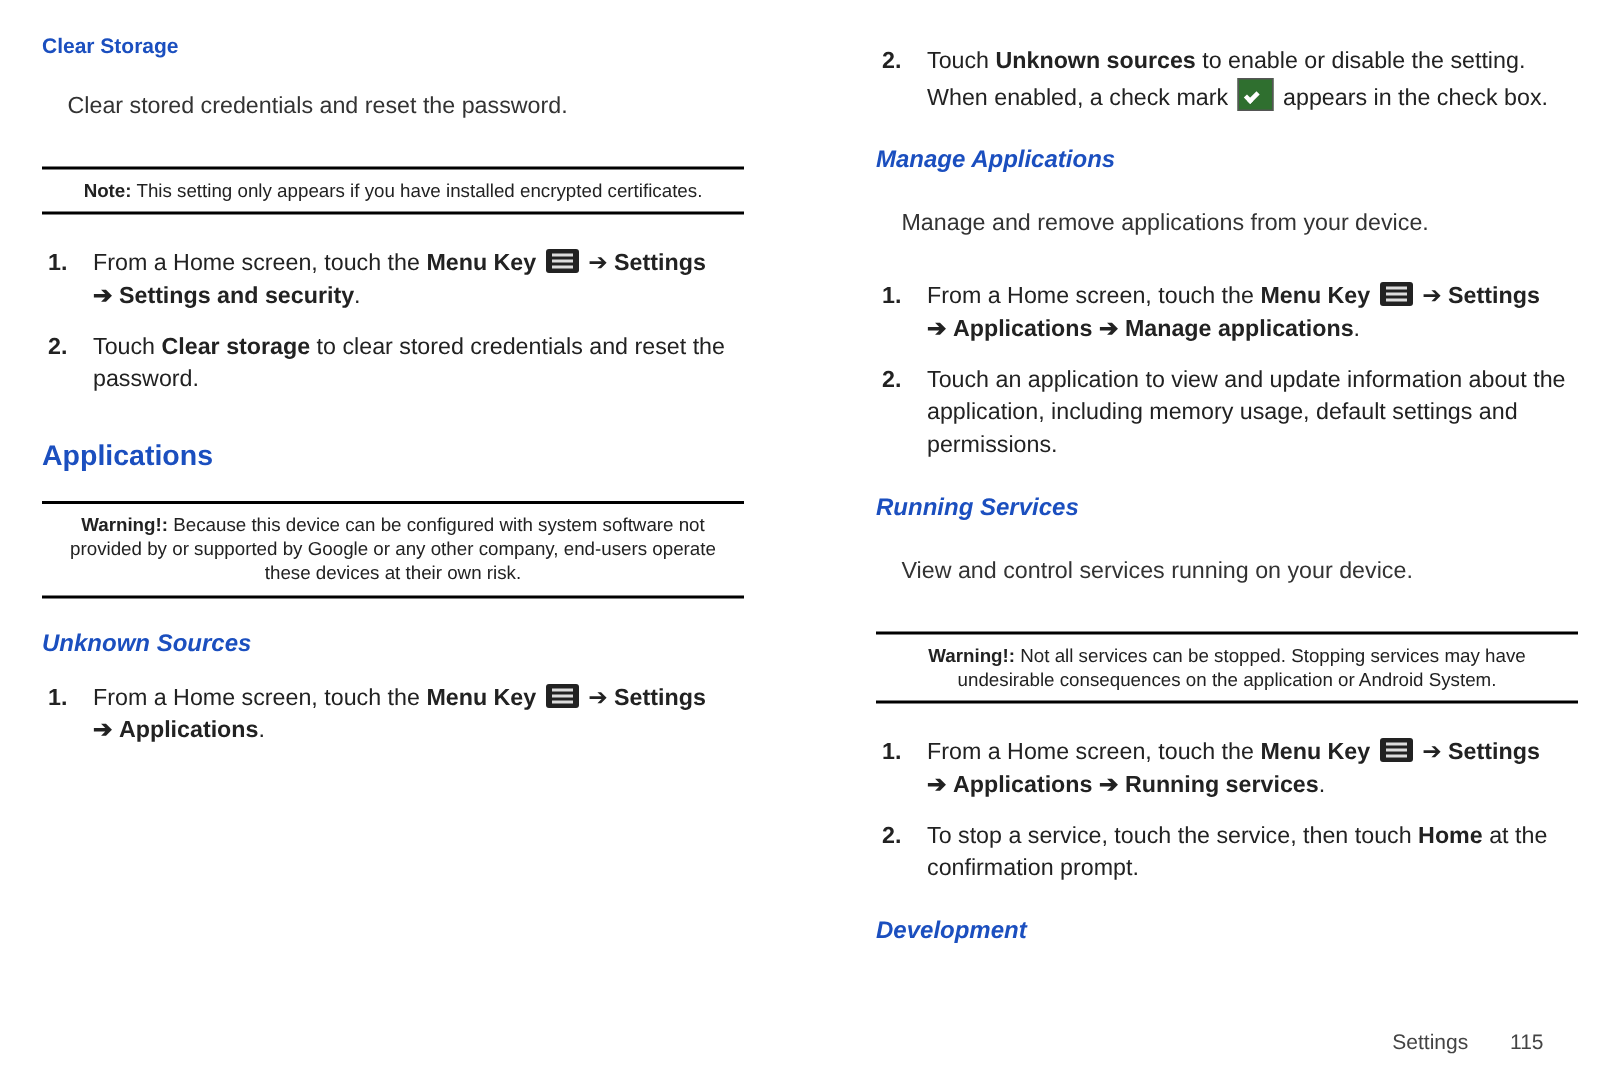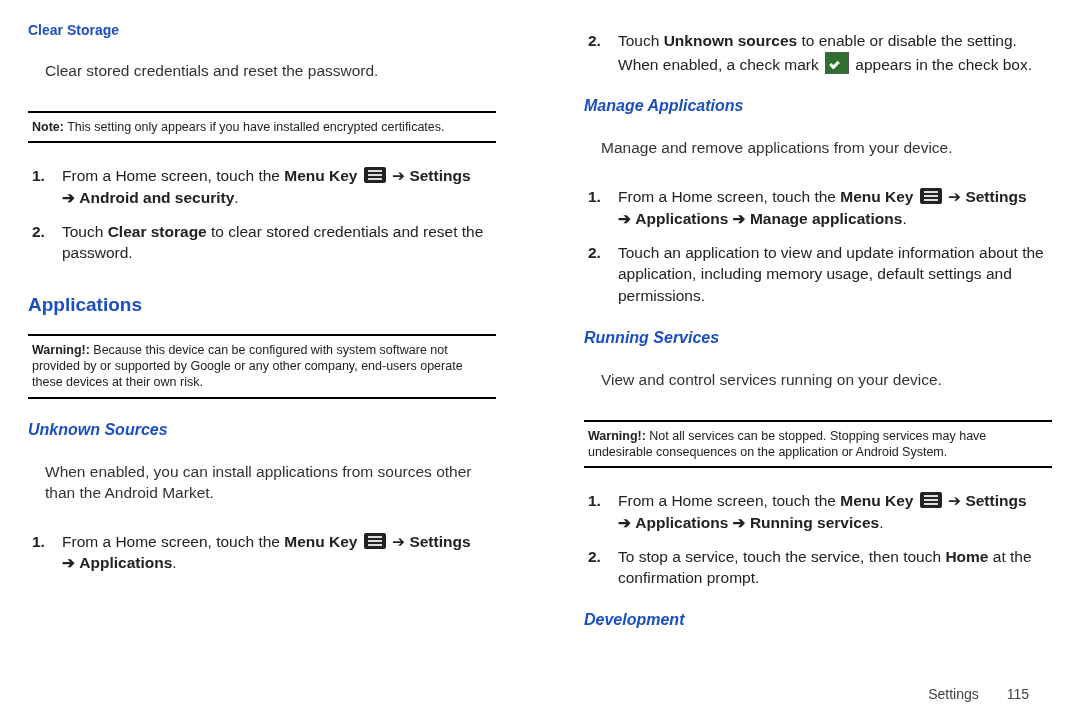--- a/index.html
+++ b/index.html
@@ -51,20 +51,21 @@
     color: #333;
     margin: 17px;
   }
   .note-box {
     border-top: 2.5px solid #000;
     border-bottom: 2.5px solid #000;
     padding: 6px 4px;
     font-size: 12.5px;
     line-height: 1.3;
     margin: 12px 0;
+    text-align: center;
   }
   .note-box .lead {
     font-weight: 700;
   }
   ol {
     list-style: none;
     margin: 10px 0 0 0;
     padding: 0 0 0 34px;
   }
   ol > li {
@@ -144,36 +145,35 @@
     <div class="note-box">
       <span class="lead">Note:</span><span> This setting only appears if you have installed encrypted certificates.</span>
     </div>
 
     <ol>
       <li>
         <span class="num">1.</span>
         <span>From a Home screen, touch the </span><span class="b">Menu Key</span>
         <span class="menu-key-icon"></span><span class="arrow"> ➔ </span><span class="b">Settings</span>
         <br>
-        <span class="b arrow">➔ </span><span class="b">Android and security</span><span>.</span>
+        <span class="b arrow">➔ </span><span class="b">Settings and security</span><span>.</span>
       </li>
       <li>
         <span class="num">2.</span>
         <span>Touch </span><span class="b">Clear storage</span><span> to clear stored credentials and reset the password.</span>
       </li>
     </ol>
 
     <div class="h2">Applications</div>
 
     <div class="note-box">
       <span class="lead">Warning!:</span><span> Because this device can be configured with system software not provided by or supported by Google or any other company, end-users operate these devices at their own risk.</span>
     </div>
 
     <div class="h3i">Unknown Sources</div>
-    <p class="body">When enabled, you can install applications from sources other than the Android Market.</p>
 
     <ol>
       <li>
         <span class="num">1.</span>
         <span>From a Home screen, touch the </span><span class="b">Menu Key</span>
         <span class="menu-key-icon"></span><span class="arrow"> ➔ </span><span class="b">Settings</span>
         <br>
         <span class="b arrow">➔ </span><span class="b">Applications</span><span>.</span>
       </li>
     </ol>

